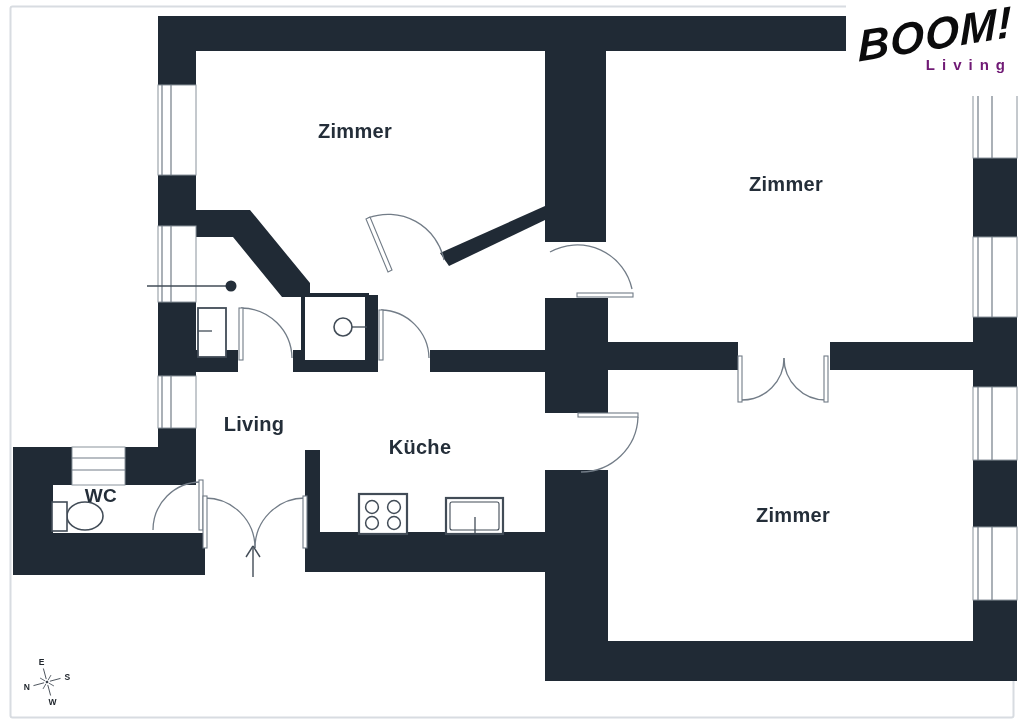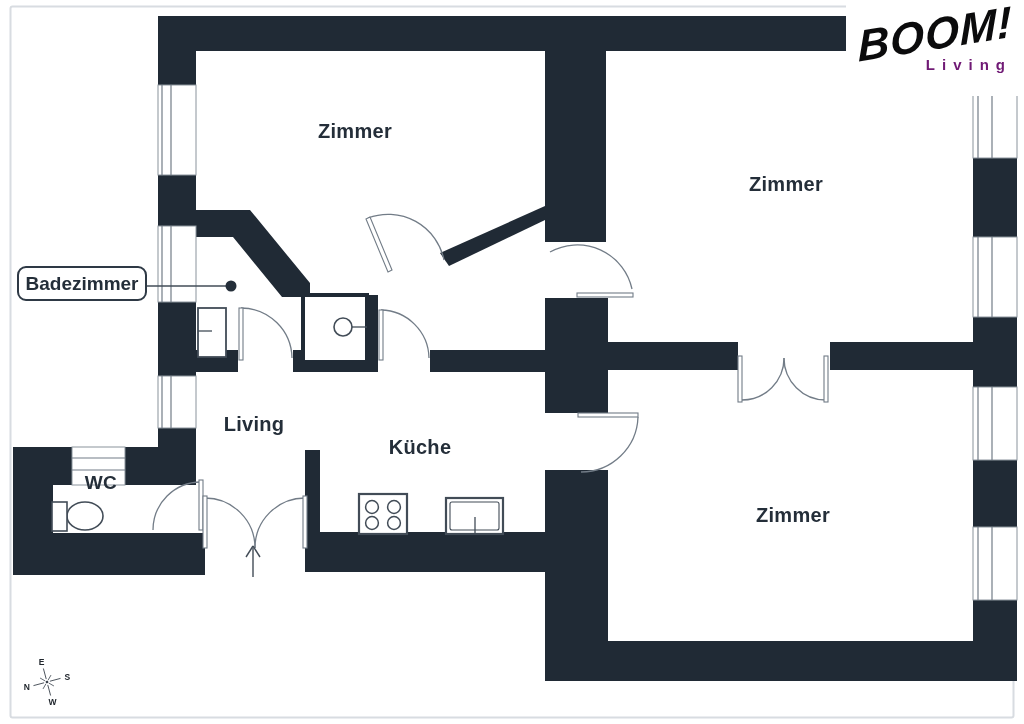--- a/index.html
+++ b/index.html
@@ -136,22 +136,19 @@
         <line x1="45.267949192431125" y1="681" x2="40.07179676972449" y2="678" stroke="#3a424c" stroke-width="0.8"></line>
         <circle cx="47" cy="682" r="1.3" fill="#3a424c"></circle>
       </g>
     </svg>
   <div id="room-labels">
       <div class="room-label" style="left: 355px; top: 131px; font-size: 20px;">Zimmer</div>
       <div class="room-label" style="left: 786px; top: 184px; font-size: 20px;">Zimmer</div>
       <div class="room-label" style="left: 793px; top: 515px; font-size: 20px;">Zimmer</div>
       <div class="room-label" style="left: 254px; top: 424px; font-size: 20px;">Living</div>
       <div class="room-label" style="left: 420px; top: 447px; font-size: 20px;">Küche</div>
-      <div class="room-label" style="left: 101px; top: 483px; font-size: 19px;">WC</div>
+      <div class="room-label" style="left: 101px; top: 496px; font-size: 19px;">WC</div>
     </div>
-  <div id="callout">
-    <span>Badezimmer</span>
-  </div>
   <div id="logo">
     <div class="boom">BOOM!</div>
     <div class="living">Living</div>
   </div>
 </div>
 
 </body></html>

